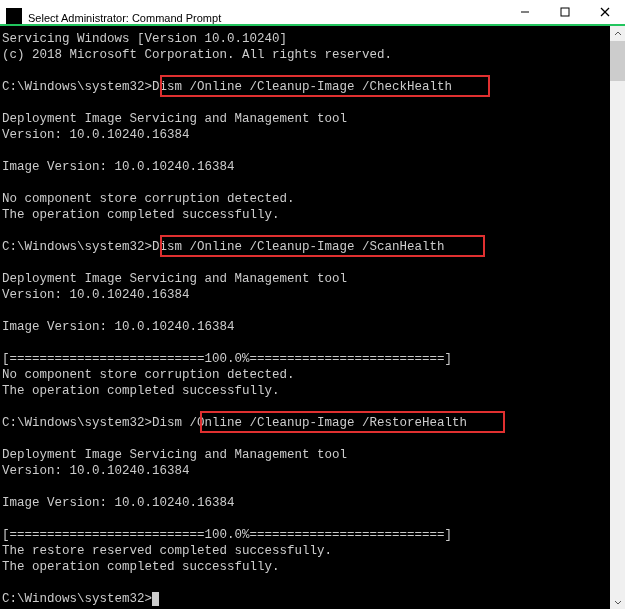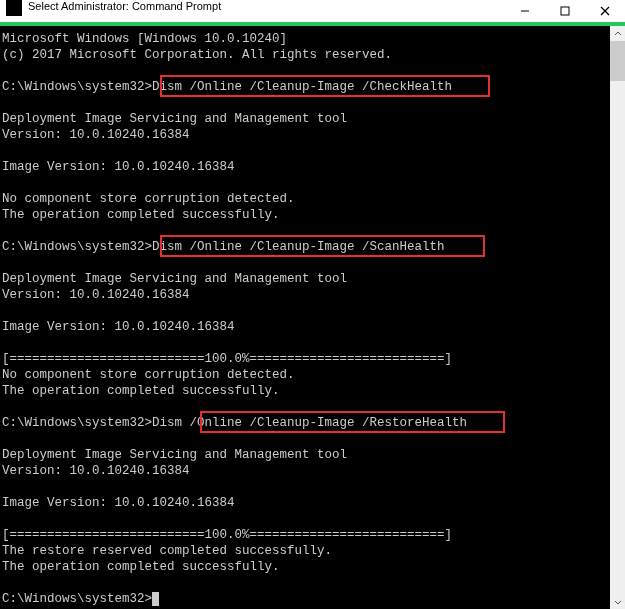--- a/index.html
+++ b/index.html
@@ -12,22 +12,22 @@
       height: 609px;
       background: #000;
       font-family: Consolas, 'Courier New', monospace;
       position: relative;
       overflow: hidden;
     }
     .title-bar {
       background: #fff;
       height: 26px;
       display: flex;
-      align-items: flex-start;
-      border-bottom: 4px solid #22c55e;
+      align-items: flex-end;
+      border-bottom: 2px solid #22c55e;
     }
     .title-icon {
       width: 16px;
       height: 16px;
       margin: 0 6px;
       background: #000;
       display: inline-block;
     }
     .title-text {
       flex: 1;
@@ -140,22 +140,22 @@
     </div>
     <div class="win-btn">
       <svg width="10" height="10">
           <line x1="1" y1="1" x2="9" y2="9" stroke="#000" stroke-width="1.2"></line>
           <line x1="9" y1="1" x2="1" y2="9" stroke="#000" stroke-width="1.2"></line>
         </svg>
     </div>
   </div>
 </div>
 
-<div class="terminal"><span>Microsoft Windows [Windows 10.0.10240]</span>
-<span>(c) 2017 Microsoft Corporation. All rights reserved.</span>
+<div class="terminal"><span>Servicing Windows [Version 10.0.10240]</span>
+<span>(c) 2018 Microsoft Corporation. All rights reserved.</span>
 
 <span>C:\Windows\system32&gt;Dism /Online /Cleanup-Image /CheckHealth</span>
 
 <span>Deployment Image Servicing and Management tool</span>
 <span>Version: 10.0.10240.16384</span>
 
 <span>Image Version: 10.0.10240.16384</span>
 
 <span>No component store corruption detected.</span>
 <span>The operation completed successfully.</span>

